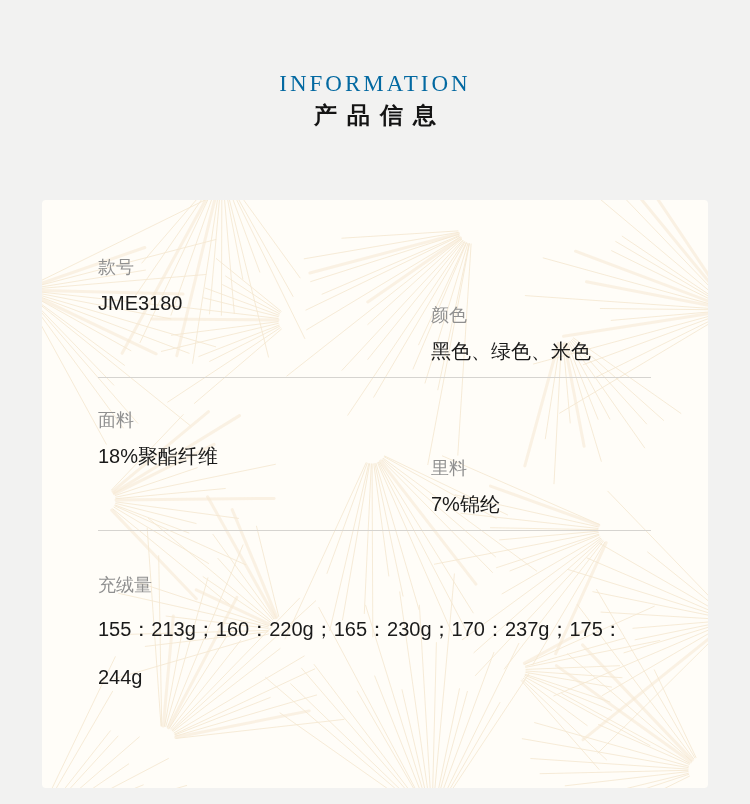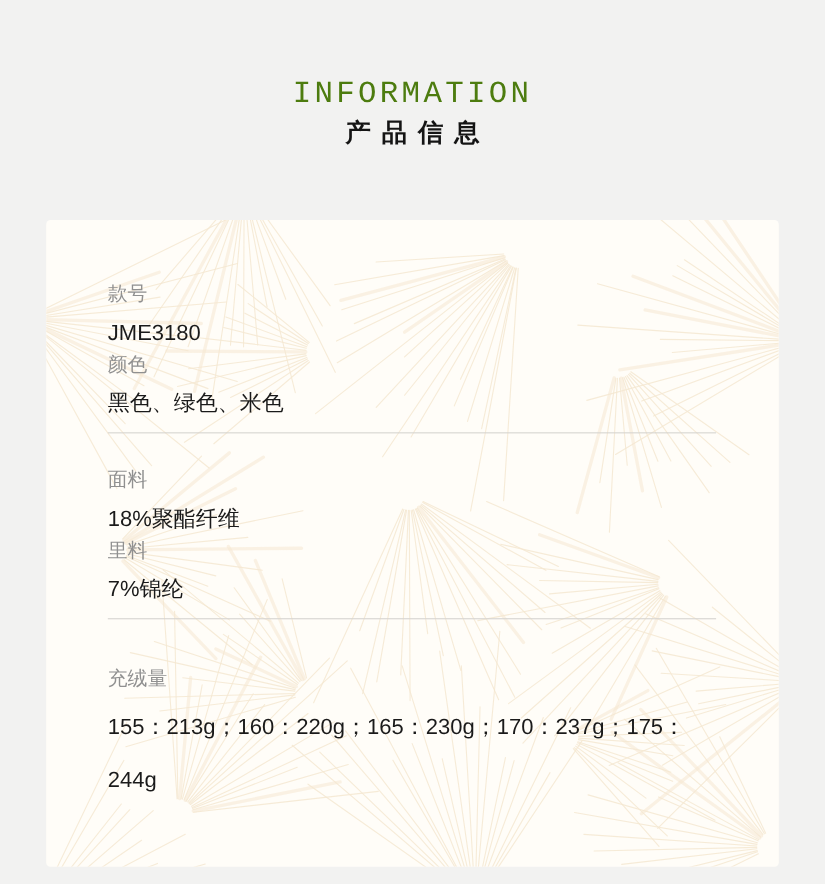--- a/index.html
+++ b/index.html
@@ -5,25 +5,25 @@
   * { margin: 0; padding: 0; box-sizing: border-box; }
   html, body { width: 750px; height: 804px; }
   body {
     font-family: "Liberation Sans", sans-serif;
     background: #f2f2f1;
     position: relative;
     overflow: hidden;
   }
   .header { padding-top: 71px; text-align: center; }
   .title {
-    font-family: Liberation Mono, monospace;
-    font-size: 28px;
+    font-family: Liberation Serif, serif;
+    font-size: 23px;
     font-weight: 400;
     letter-spacing: 3px;
-    color: #4d7c0f;
+    color: #0369a1;
   }
   .subtitle {
     margin-top: 3px;
     font-family: "Liberation Serif", serif;
     font-size: 23px;
     font-weight: 700;
     letter-spacing: 10px;
     text-indent: 10px;
     color: #141414;
   }
@@ -42,23 +42,23 @@
     pointer-events: none;
   }
   .content {
     position: relative;
     padding: 25px 57px 0 56px;
   }
   .section { padding: 30px 0 10px; }
   .section.bordered { border-bottom: 1px solid #d6d4d0; }
   .section.pt-sm { padding-top: 24px; }
   .section.pt-lg { padding-top: 42px; }
-  .two-col { display: flex; flex-direction: column; }
+  .two-col { display: flex; }
   .two-col .field:first-child { width: 333px; flex: none; }
-  .two-col .field:last-child { flex: 1; }
+  .two-col .field:last-child { flex: 1; margin-top: 48px; }
   .label {
     font-size: 18px;
     line-height: 24px;
     color: #909090;
     font-weight: 400;
   }
   .value {
     margin-top: 8px;
     font-size: 20px;
     line-height: 32px;

